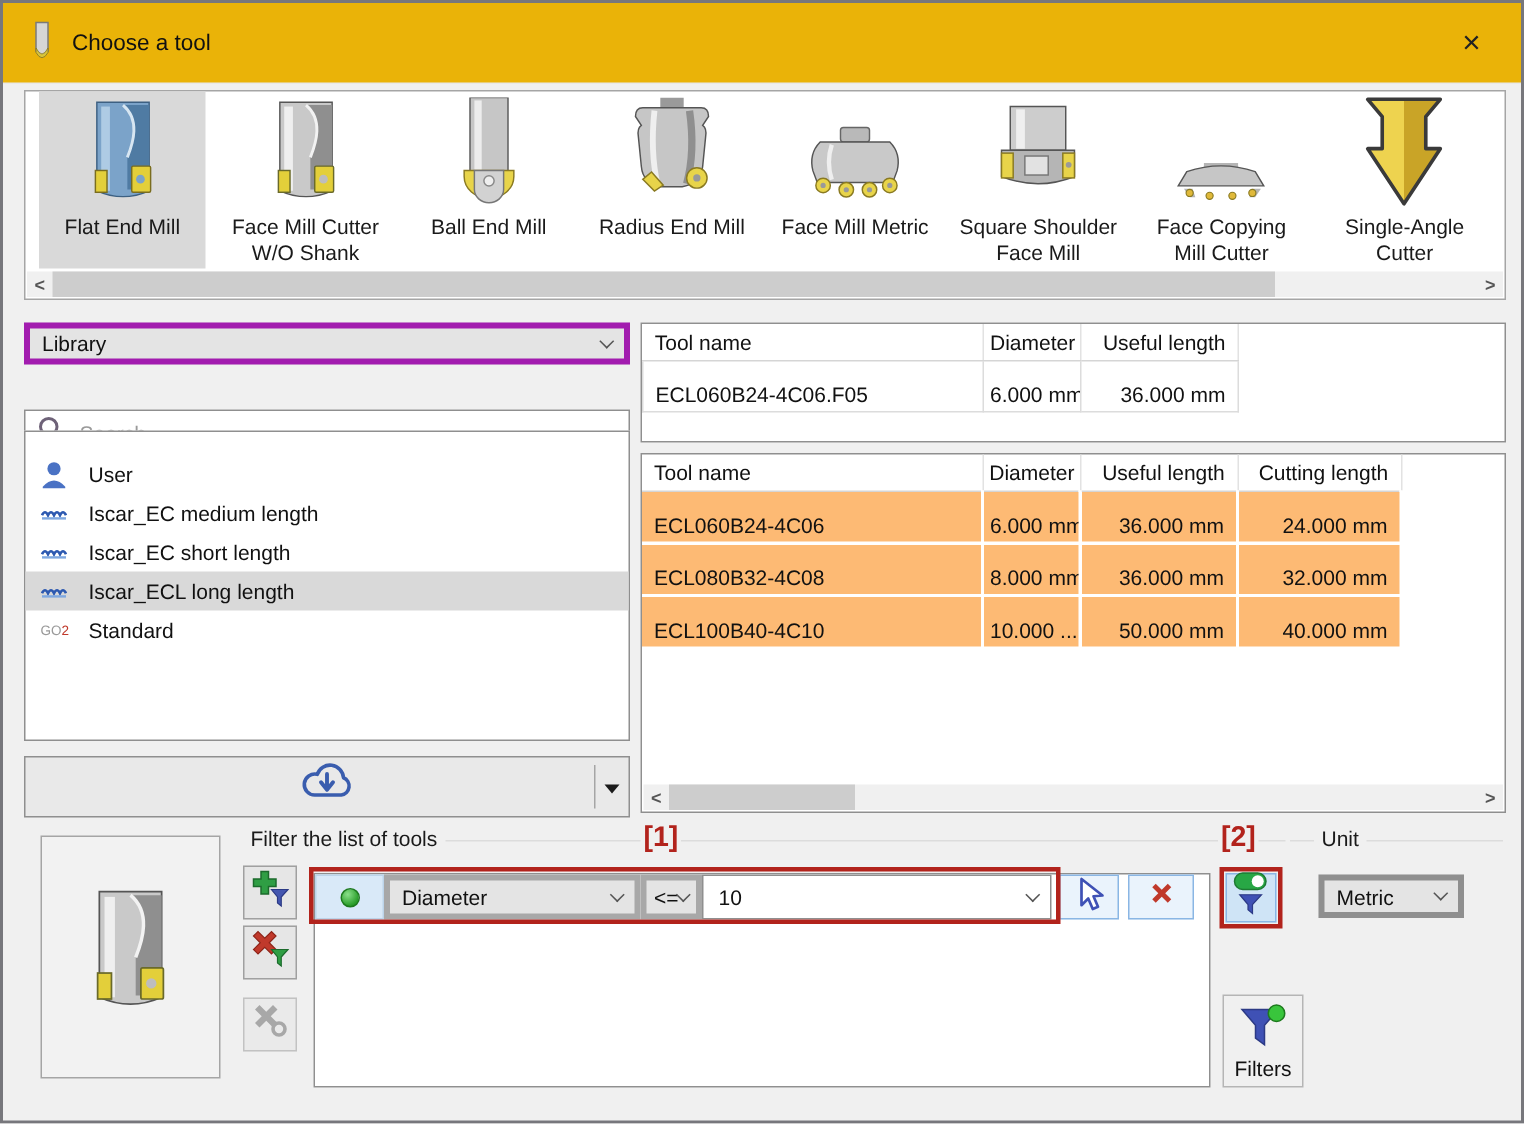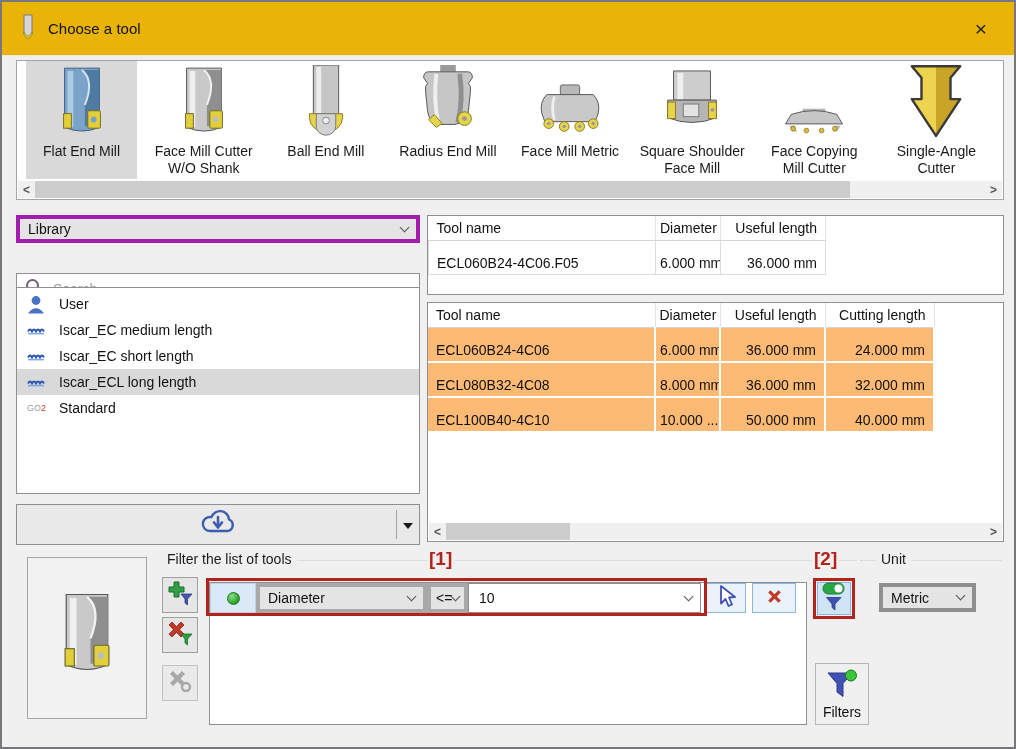--- a/index.html
+++ b/index.html
@@ -24,21 +24,21 @@
   .ts-thumb{width:815px;}
   .l-thumb{width:124px;}
   
   .combo{display:flex;align-items:center;background:#e4e4e4;border:4px solid #a21caf;padding:0 8px;font-size:14px;color:#111;}
   .combo .chev{margin-left:auto;}
   .chev{width:7px;height:7px;border-right:1.6px solid #555;border-bottom:1.6px solid #555;transform:rotate(45deg);margin-top:-4px;flex:none;}
   .library-combo{position:absolute;left:14px;top:213px;width:404px;height:28px;}
   .searchbox{position:absolute;left:14px;top:247px;width:404px;height:31px;background:#fff;border:1px solid #8f8f8f;display:flex;align-items:center;padding:0 8px;margin-top:24px;}
   .searchbox input{border:none;outline:none;background:transparent;font-size:14px;margin-left:8px;width:330px;color:#222;font-family:"Liberation Sans",sans-serif;}
   .searchbox input::placeholder{color:#9a9a9a;}
-  .liblist{position:absolute;left:14px;top:285px;width:404px;height:207px;background:#fff;border:1px solid #8f8f8f;padding-top:3px;}
+  .liblist{position:absolute;left:14px;top:285px;width:404px;height:207px;background:#fff;border:1px solid #8f8f8f;padding-top:15px;}
   .lib-item{height:26px;display:flex;align-items:center;padding-left:10px;font-size:14px;color:#111;}
   .lib-item.selected{background:#d9d9d9;}
   .lib-ic{width:24px;display:inline-flex;justify-content:flex-start;flex:none;}
   .lib-item span.lbl{margin-left:8px;}
   .cloudbtn{position:absolute;left:14px;top:502px;width:404px;height:41px;background:#e9e9e9;border:1px solid #8f8f8f;display:flex;align-items:center;justify-content:center;}
   .cloudbtn .split{position:absolute;right:22px;top:5px;bottom:5px;width:1px;background:#a5a5a5;}
   .cloudbtn .tri{position:absolute;right:6px;top:50%;margin-top:-2px;width:0;height:0;border-left:5px solid transparent;border-right:5px solid transparent;border-top:6px solid #1a1a1a;}
   
   .tablebox{position:absolute;background:#fff;border:1px solid #8f8f8f;}
   .box1{left:425px;top:213px;width:577px;height:80px;}

